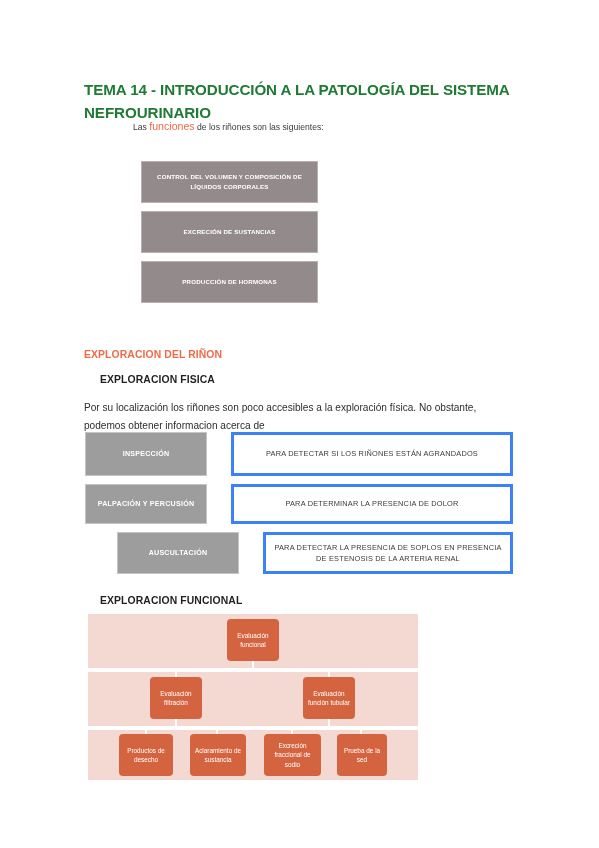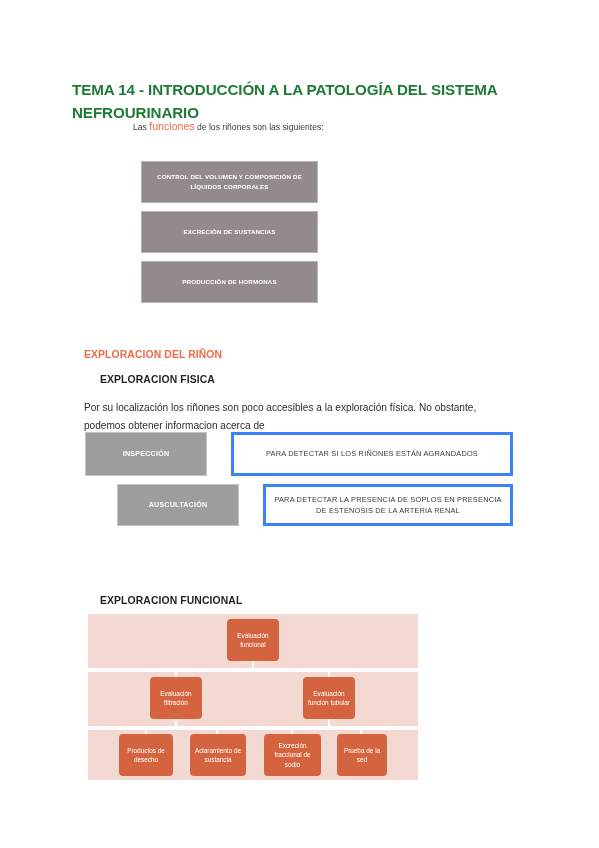--- a/index.html
+++ b/index.html
@@ -18,21 +18,21 @@
 
   .page {
     position: absolute;
     inset: 0;
     background: #ffffff;
   }
 
   
   .doc-title {
     position: absolute;
-    left: 72px;
+    left: 84px;
     top: 68px;
     width: 440px;
     font-size: 15.2px;
     font-weight: bold;
     line-height: 1.52;
     letter-spacing: -0.1px;
     color: #1f7a34;
   }
 
   
@@ -246,20 +246,24 @@
   <h2 class="h-orange" id="heading-exploracion-rinon">EXPLORACION DEL RIÑON</h2>
   <h3 class="h-black" id="heading-exploracion-fisica">EXPLORACION FISICA</h3>
 
   <p class="body-par">Por su localización los riñones son poco accesibles a la exploración física. No obstante, podemos obtener informacion acerca de</p>
 
   <div class="exp-table">
     <div class="exp-row exp-row-1">
       <div class="exp-cell-label">INSPECCIÓN</div>
       <div class="exp-cell-desc">PARA DETECTAR SI LOS RIÑONES ESTÁN AGRANDADOS</div>
     </div>
+    <div class="exp-row exp-row-2">
+      <div class="exp-cell-label">PALPACIÓN Y PERCUSIÓN</div>
+      <div class="exp-cell-desc">PARA DETERMINAR LA PRESENCIA DE DOLOR</div>
+    </div>
     <div class="exp-row exp-row-3">
       <div class="exp-cell-label">AUSCULTACIÓN</div>
       <div class="exp-cell-desc">PARA DETECTAR LA PRESENCIA DE SOPLOS EN PRESENCIA DE ESTENOSIS DE LA ARTERIA RENAL</div>
     </div>
   </div>
 
   <h3 class="h-black" id="heading-exploracion-funcional">EXPLORACION FUNCIONAL</h3>
 
   <div class="flow">
     <div class="flow-band band-1"></div>

